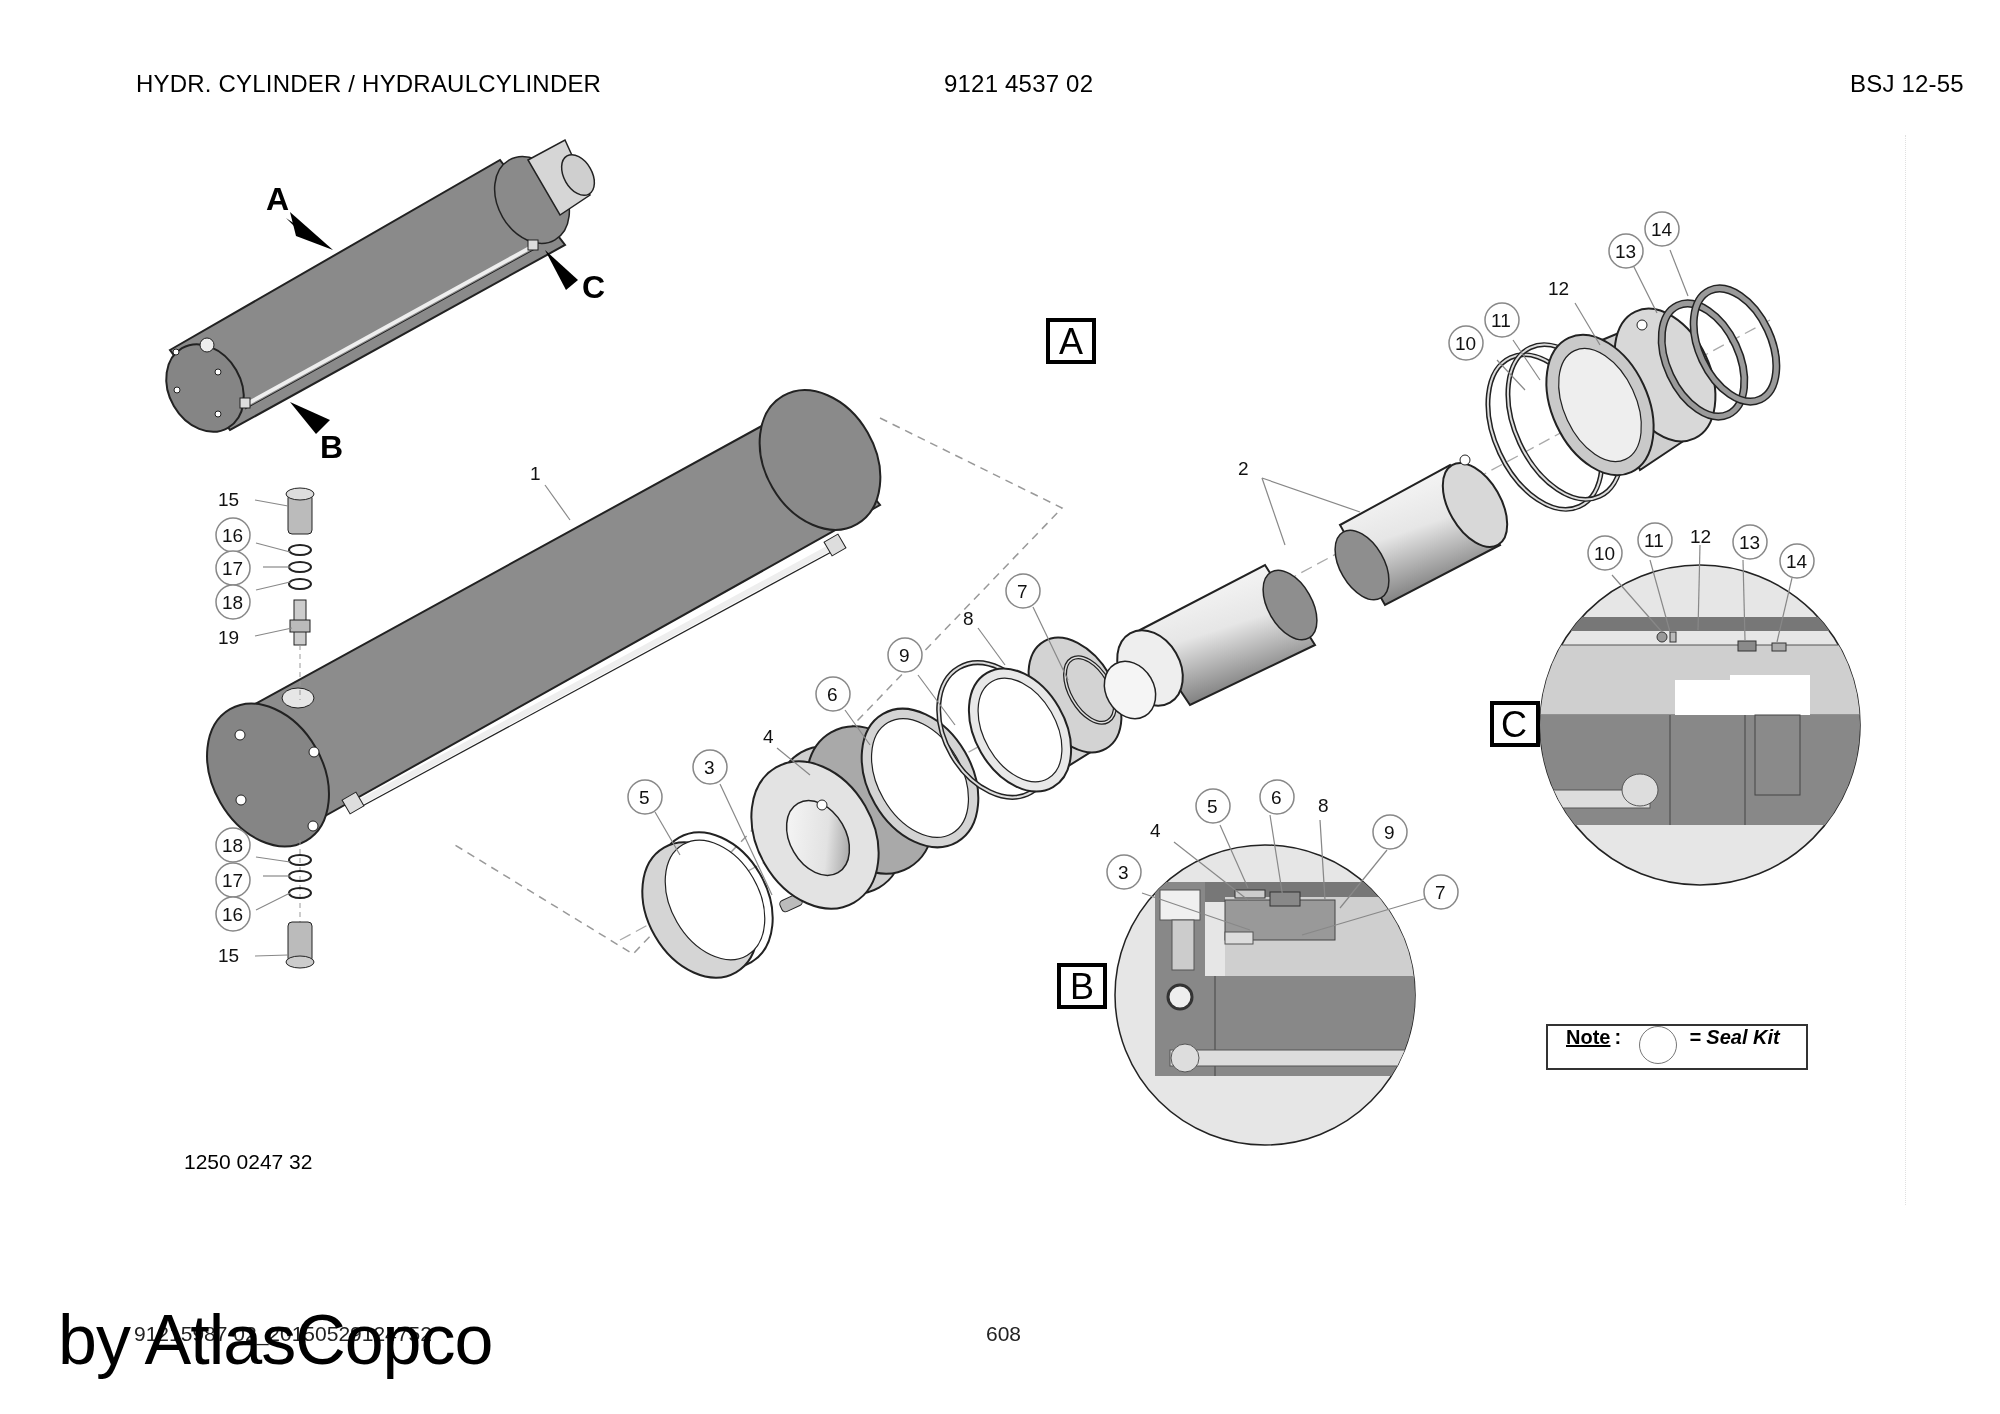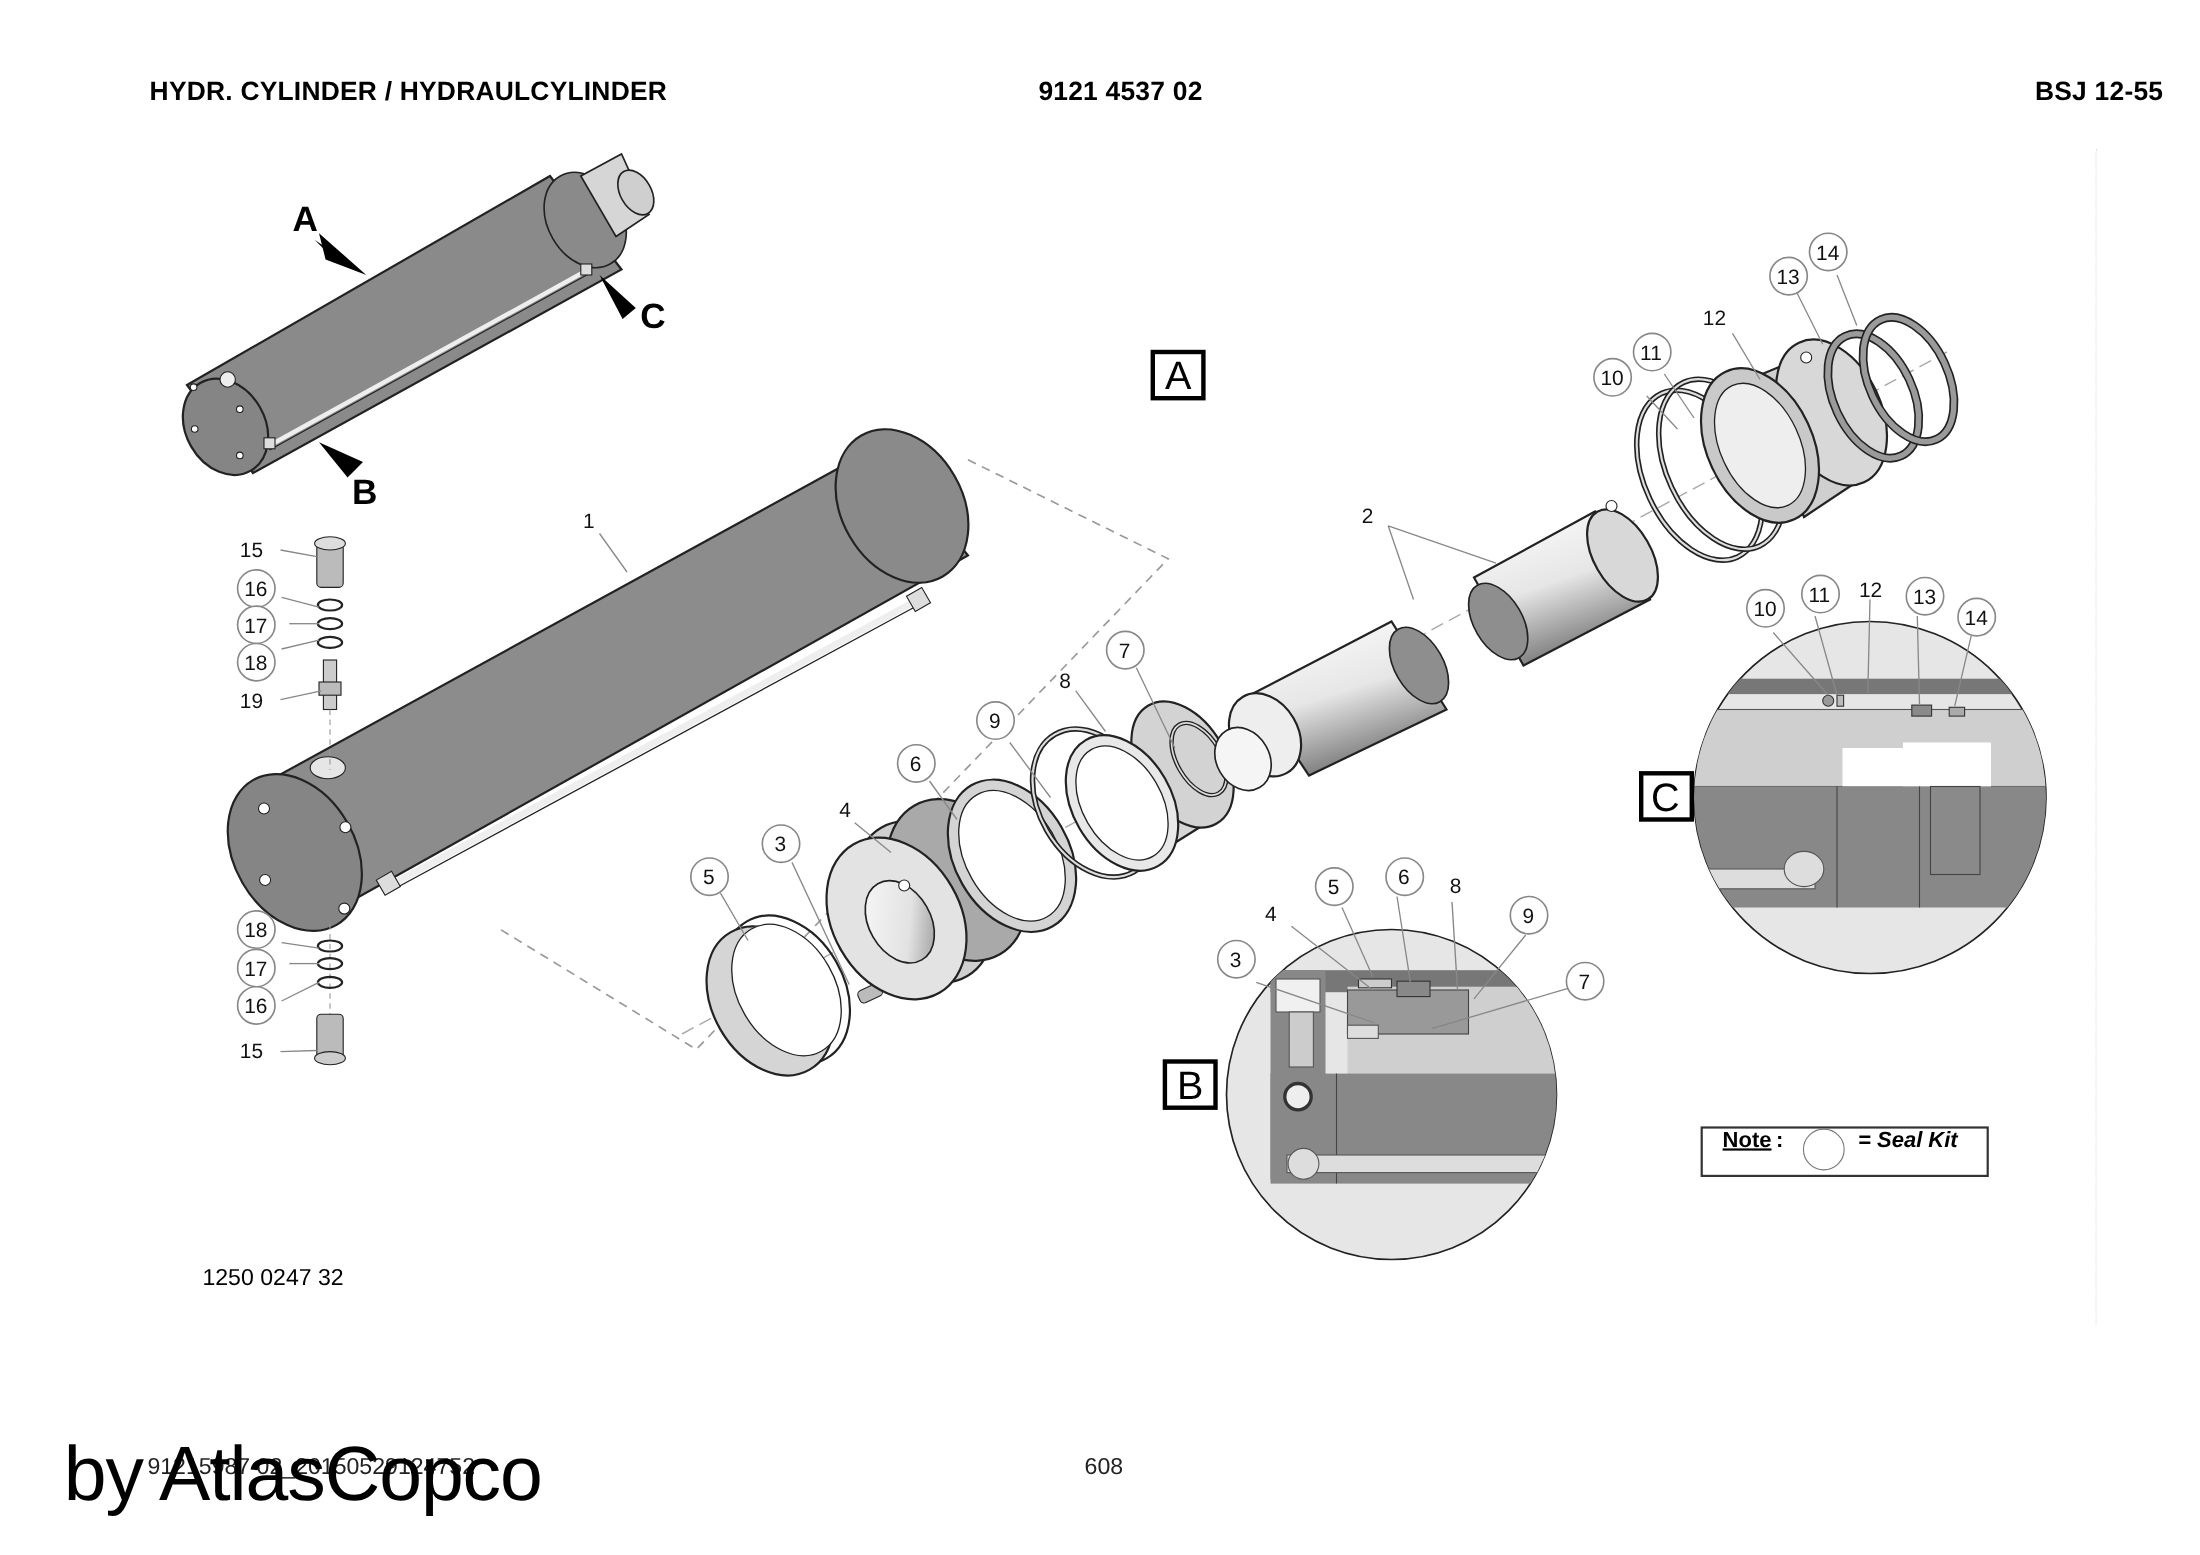--- a/index.html
+++ b/index.html
@@ -1,18 +1,18 @@
 <!DOCTYPE html>
 <html><head>
 <meta charset="utf-8">
 <style>
   html, body { margin: 0; padding: 0; background: #ffffff; }
   body { width: 2000px; height: 1414px; position: relative; overflow: hidden;
          font-family: "Liberation Sans", sans-serif; color: #000; }
-  .hdr { position: absolute; top: 70px; font-weight: bold; font-size: 24px; letter-spacing: 0.2px; }
+  .hdr { position: absolute; top: 70px; font-weight: normal; font-size: 24px; letter-spacing: 0.2px; }
   #hdr-title { left: 136px; }
   #hdr-part { left: 944px; }
   #hdr-model { left: 1850px; }
   #ref-number { position: absolute; left: 184px; top: 1150px; font-size: 21px; }
   #footer-doc { position: absolute; left: 134px; top: 1322px; font-size: 21px; color: #222; }
   #footer-page { position: absolute; left: 986px; top: 1322px; font-size: 21px; color: #222; }
   #watermark { position: absolute; left: 58px; top: 1300px; font-size: 70px; font-weight: normal;
                color: #000; letter-spacing: -1px; }
   .right-guide { position: absolute; left: 1905px; top: 135px; height: 1070px; border-left: 1px dotted #e0e0e0; }
   svg#drawing { position: absolute; left: 0; top: 0; }

